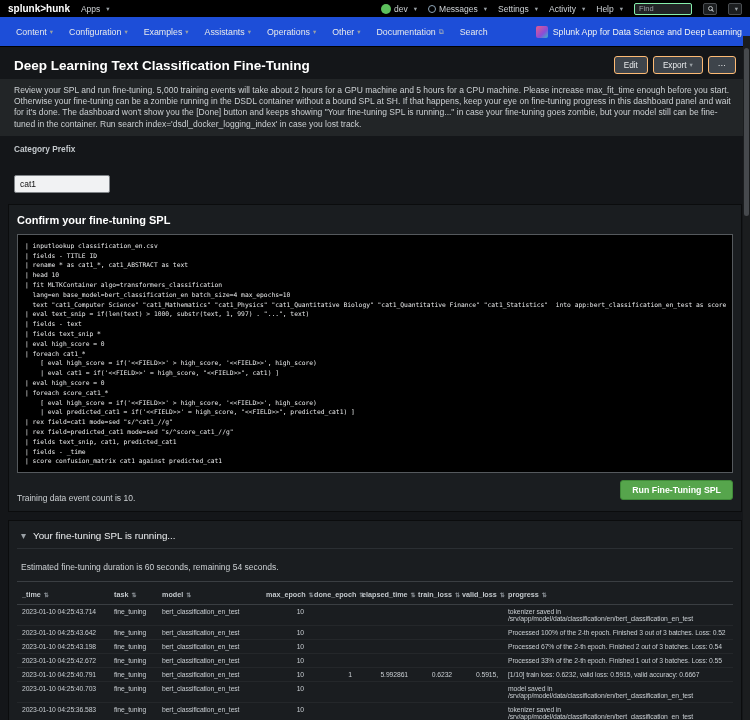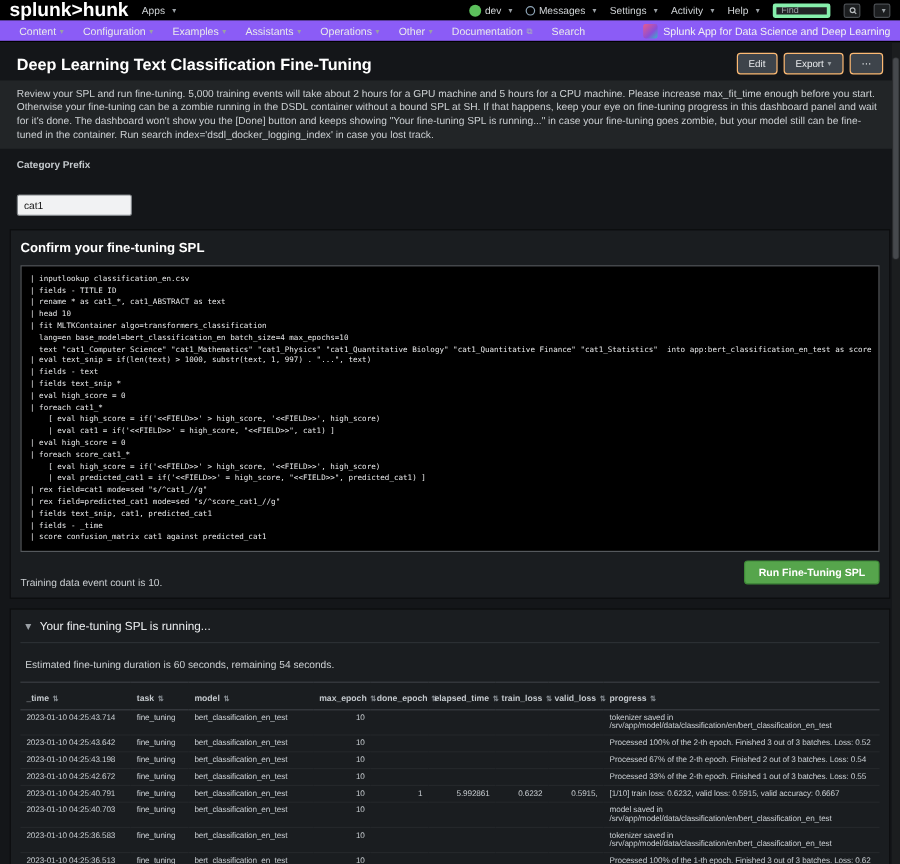--- a/index.html
+++ b/index.html
@@ -4,36 +4,36 @@
 <style>
   *{margin:0;padding:0;box-sizing:border-box}
   html,body{width:750px;height:720px;overflow:hidden;background:#141619;
     font-family:"Liberation Sans",sans-serif;color:#dcdfe2}
   button,input{font-family:"Liberation Sans",sans-serif}
 
   
   .topbar{height:17px;background:#000;display:flex;align-items:center;
     justify-content:space-between;padding:0 8px;font-size:8.5px;color:#cfd3d6}
   .tb-left,.tb-right{display:flex;align-items:center;gap:11px}
-  .logo{font-weight:bold;font-size:16px;color:#fff;cursor:pointer}
+  .logo{font-weight:bold;font-size:10px;color:#fff;cursor:pointer}
   .tb-item{display:flex;align-items:center;gap:3px;cursor:pointer;white-space:nowrap}
   .caret::after{content:"▾";font-size:6.5px;color:#9aa0a5;margin-left:3px}
   .avatar{width:10px;height:10px;border-radius:50%;background:#5cc05c;display:inline-block}
   .msg-ic{width:8px;height:8px;border:1px solid #8fa6b8;border-radius:50%;display:inline-block}
-  .find{width:48px;height:12px;background:#222426;border:3px solid #86efac;border-radius:2px;
+  .find{width:58px;height:12px;background:#222426;border:1px solid #86efac;border-radius:2px;
     color:#c8c8c8;font-size:7.5px;padding:0 4px}
   .find::placeholder{color:#9aa0a5}
   .icon-btn{width:14px;height:12px;background:#1c1e20;border:1px solid #4a4e52;border-radius:2px;
     display:flex;align-items:center;justify-content:center;cursor:pointer}
   .mag{position:relative;width:5px;height:5px;border:1px solid #b6babd;border-radius:50%;display:inline-block}
   .mag::after{content:"";position:absolute;width:3px;height:1px;background:#b6babd;
     transform:rotate(45deg);right:-2.5px;bottom:-1px}
 
   
-  .appbar{height:18px;background:#8b5cf6;border-bottom:1px solid #000;display:flex;
+  .appbar{height:30px;background:#1d4ed8;border-bottom:1px solid #000;display:flex;
     align-items:center;justify-content:space-between;padding:0 8px;font-size:8.8px;color:#e8eaec}
   .nav{display:flex;align-items:center;height:100%}
   .nav-item{padding:0 8px;height:100%;display:flex;align-items:center;cursor:pointer;white-space:nowrap}
   .nav-item.ext::after{content:"⧉";font-size:7px;color:#aab2b8;margin-left:3px}
   .app-title-wrap{display:flex;align-items:center;gap:5px;font-size:8.8px;color:#f0f2f3;cursor:pointer}
   .app-icon{width:12px;height:12px;border-radius:2px;
     background:linear-gradient(135deg,#e85b8a 0%,#8a4dd8 60%,#35b6c9 100%);display:inline-block}
 
   
   .dash-header{display:flex;justify-content:space-between;align-items:center;padding:9px 14px 5px}

